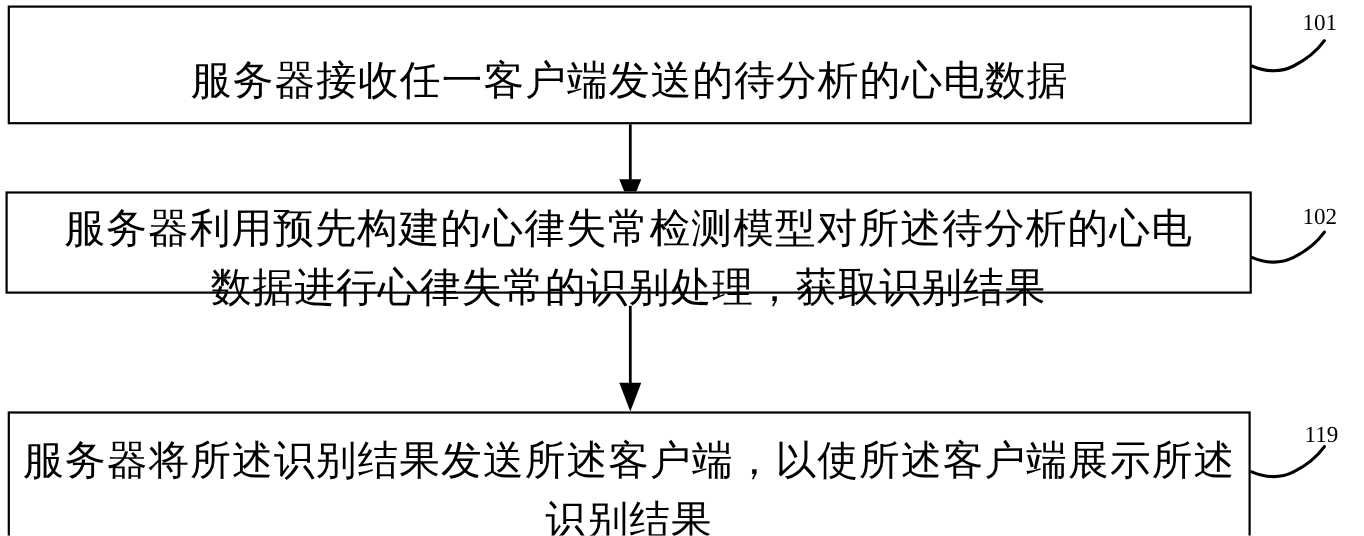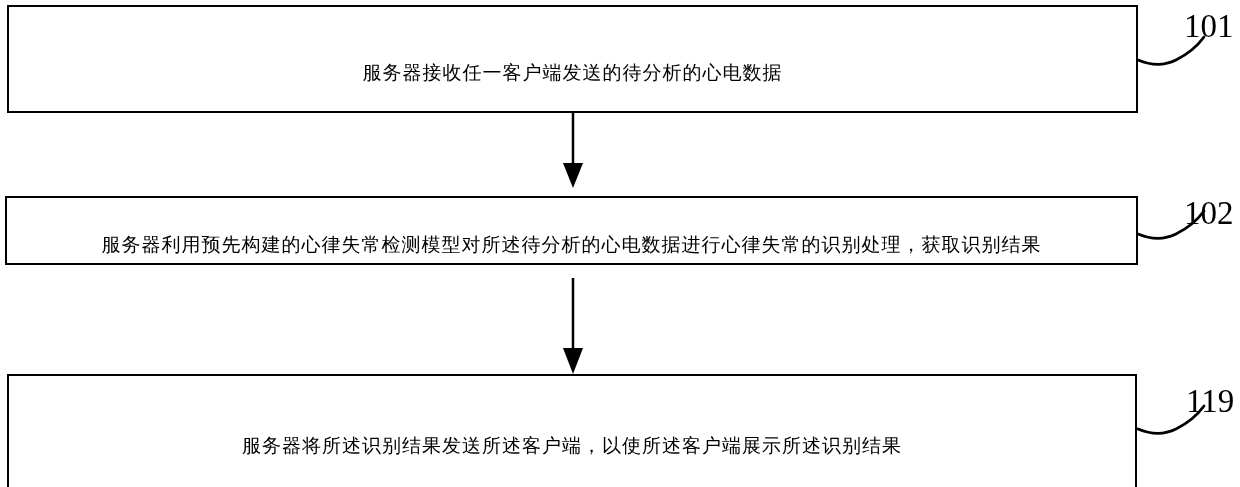--- a/index.html
+++ b/index.html
@@ -21,43 +21,43 @@
     box-sizing: border-box;
     border: 2px solid #000000;
     background: #ffffff;
     display: flex;
     align-items: center;
     justify-content: center;
   }
   .flow-box .box-text {
     display: block;
     text-align: center;
-    font-size: 19px;
+    font-size: 37px;
     line-height: 1.45;
     letter-spacing: 1px;
     margin-top: 28px;
   }
   .box-1 { left: 7px;  top: 5px;   width: 1131px; height: 108px; }
-  .box-2 { left: 5px;  top: 196px; width: 1133px; height: 69px;  }
+  .box-2 { left: 5px;  top: 174px; width: 1133px; height: 93px;  }
   .box-3 { left: 7px;  top: 374px; width: 1130px; height: 116px;  }
   .box-2 .box-text { max-width: 1030px; }
   .arrow-svg, .ref-svg {
     position: absolute;
     overflow: visible;
   }
   .ref-num {
     position: absolute;
     font-family: "Liberation Serif", "DejaVu Serif", serif;
-    font-size: 33px;
+    font-size: 21px;
     line-height: 1;
     color: #000000;
     white-space: nowrap;
   }
   .ref-101 { left: 1184px; top: 10px;  }
-  .ref-102 { left: 1184px; top: 197px; }
+  .ref-102 { left: 1184px; top: 187px; }
   .ref-103 { left: 1186px; top: 385px; }
 </style>
 </head>
 <body>
 
 <div class="canvas">
 
   <div class="flow-box box-1">
     <span class="box-text">服务器接收任一客户端发送的待分析的心电数据</span>
   </div>

